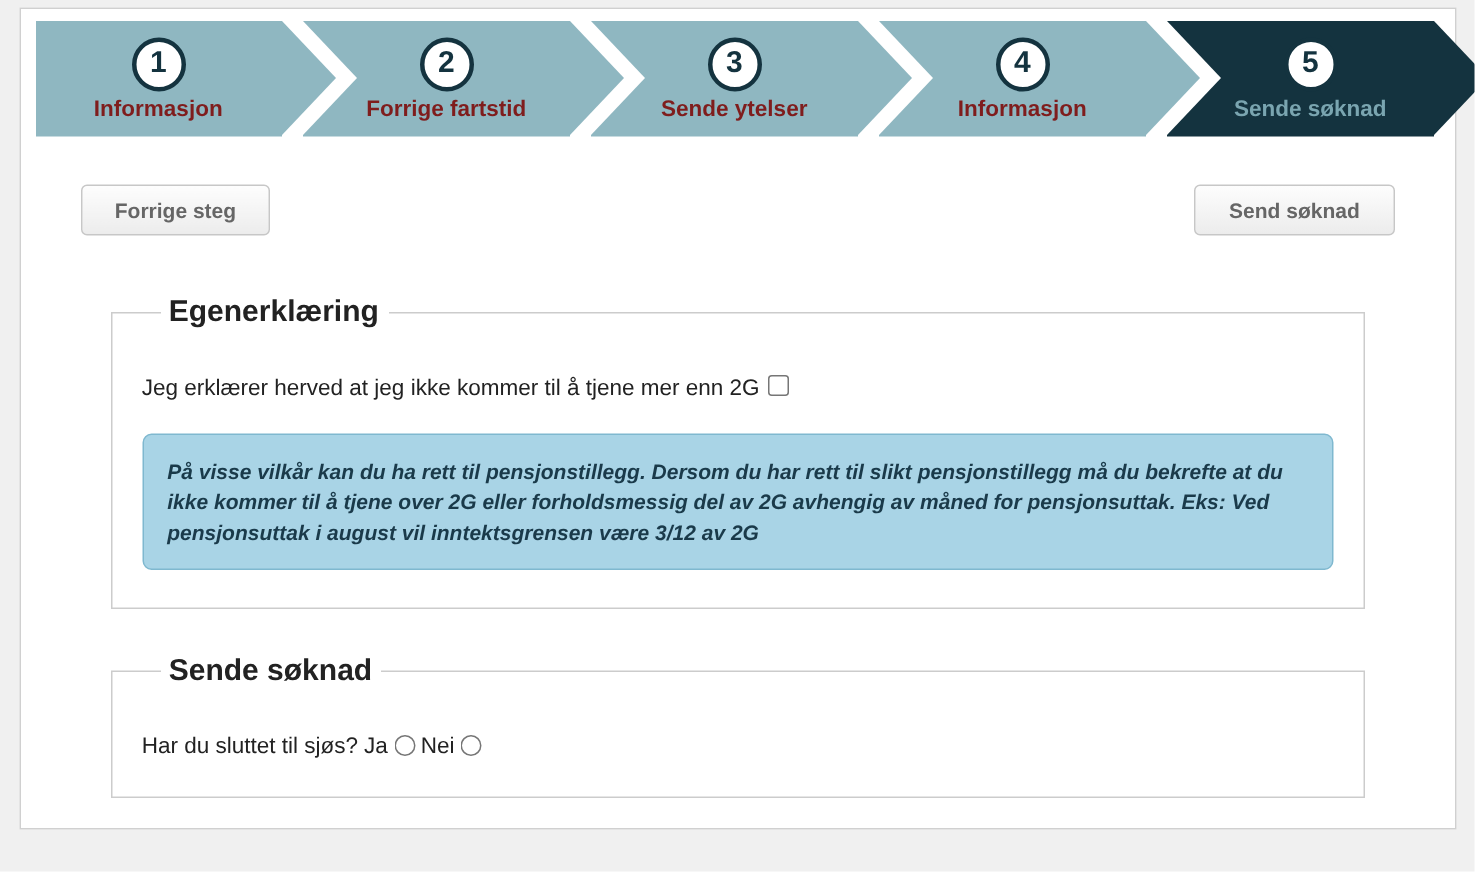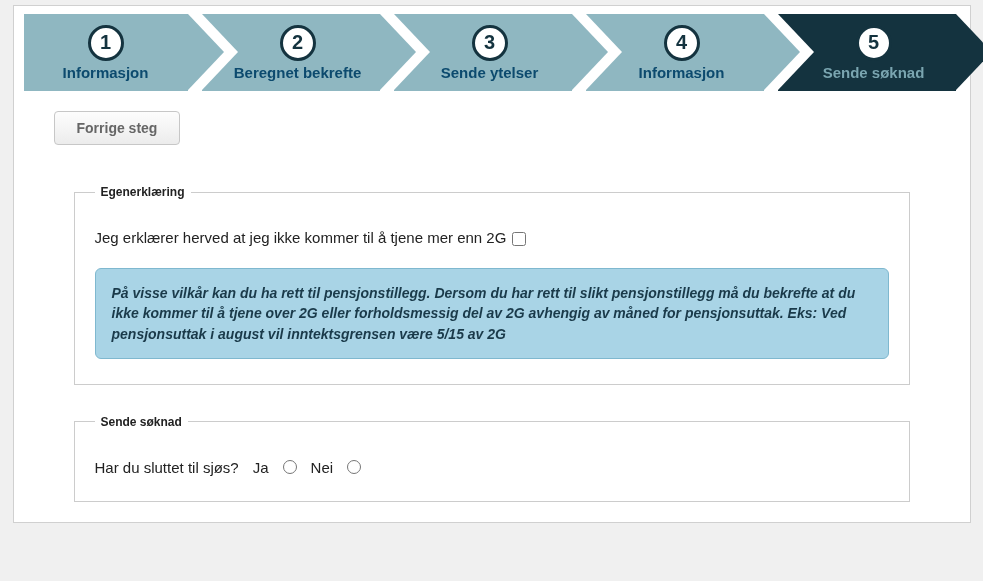--- a/index.html
+++ b/index.html
@@ -75,124 +75,126 @@
       justify-content: center;
       font-size: 20px;
       font-weight: bold;
       color: #14333f;
       margin-bottom: 3px;
       z-index: 3;
     }
     .step-label {
       font-size: 15px;
       font-weight: bold;
-      color: #0c4a6e;
+      color: #7f1d1d;
       z-index: 3;
       white-space: nowrap;
     }
     .step.active .step-label { color: #7aa5b0; }
     .nav-buttons {
       display: flex;
       justify-content: space-between;
-      padding: 20px 40px 10px 40px;
+      padding: 32px 40px 10px 40px;
     }
     .btn {
       background: linear-gradient(#fdfdfd,#ececec);
       border: 1px solid #c7c7c7;
       border-radius: 4px;
       padding: 8px 22px;
       font-size: 14px;
       font-weight: bold;
       color: #666;
       cursor: pointer;
     }
     .section {
       margin: 30px 60px 0 60px;
     }
     fieldset {
       border: 1px solid #ccc;
       padding: 30px 20px 25px 20px;
     }
     legend {
-      font-size: 12px;
+      font-size: 20px;
       font-weight: bold;
       color: #222;
       padding: 0 6px;
+      margin-left: 12px;
     }
     .decl-row {
       font-size: 15px;
       color: #222;
       margin-bottom: 22px;
       display: flex;
-      align-items: flex-end;
+      align-items: flex-start;
       gap: 6px;
     }
     .info-box {
       background: #a9d4e6;
       border: 1px solid #7fb8cf;
       border-radius: 6px;
       padding: 14px 16px;
       font-size: 14px;
       font-weight: bold;
       font-style: italic;
       color: #1a3a4a;
       line-height: 1.45;
     }
     .radio-row {
       font-size: 15px;
       color: #222;
       display: flex;
       align-items: center;
-      gap: 14px;
+      gap: 4px;
     }
     input[type="checkbox"], input[type="radio"] {
       cursor: pointer;
       width: 14px; height: 14px;
     }
   </style>
 </head>
 <body>
 
 <div class="wizard-container">
 
   <div class="steps">
     <div class="step">
       <div class="step-circle">1</div>
       <div class="step-label">Informasjon</div>
     </div>
     <div class="step">
       <div class="step-circle">2</div>
-      <div class="step-label">Beregnet bekrefte</div>
+      <div class="step-label">Forrige fartstid</div>
     </div>
     <div class="step">
       <div class="step-circle">3</div>
       <div class="step-label">Sende ytelser</div>
     </div>
     <div class="step">
       <div class="step-circle">4</div>
       <div class="step-label">Informasjon</div>
     </div>
     <div class="step active">
       <div class="step-circle">5</div>
       <div class="step-label">Sende søknad</div>
     </div>
   </div>
 
   <div class="nav-buttons">
     <button class="btn">Forrige steg</button>
+    <button class="btn">Send søknad</button>
   </div>
 
   <div class="section">
     <fieldset>
       <legend>Egenerklæring</legend>
       <div class="decl-row">
         <span>Jeg erklærer herved at jeg ikke kommer til å tjene mer enn 2G</span>
         <input type="checkbox" style="">
       </div>
-      <div class="info-box">På visse vilkår kan du ha rett til pensjonstillegg. Dersom du har rett til slikt pensjonstillegg må du bekrefte at du ikke kommer til å tjene over 2G eller forholdsmessig del av 2G avhengig av måned for pensjonsuttak. Eks: Ved pensjonsuttak i august vil inntektsgrensen være 5/15 av 2G</div>
+      <div class="info-box">På visse vilkår kan du ha rett til pensjonstillegg. Dersom du har rett til slikt pensjonstillegg må du bekrefte at du ikke kommer til å tjene over 2G eller forholdsmessig del av 2G avhengig av måned for pensjonsuttak. Eks: Ved pensjonsuttak i august vil inntektsgrensen være 3/12 av 2G</div>
     </fieldset>
   </div>
 
   <div class="section">
     <fieldset>
       <legend>Sende søknad</legend>
       <div class="radio-row">
         <span>Har du sluttet til sjøs?</span>
         <span>Ja</span>
         <input type="radio" name="quitsea" style="">

